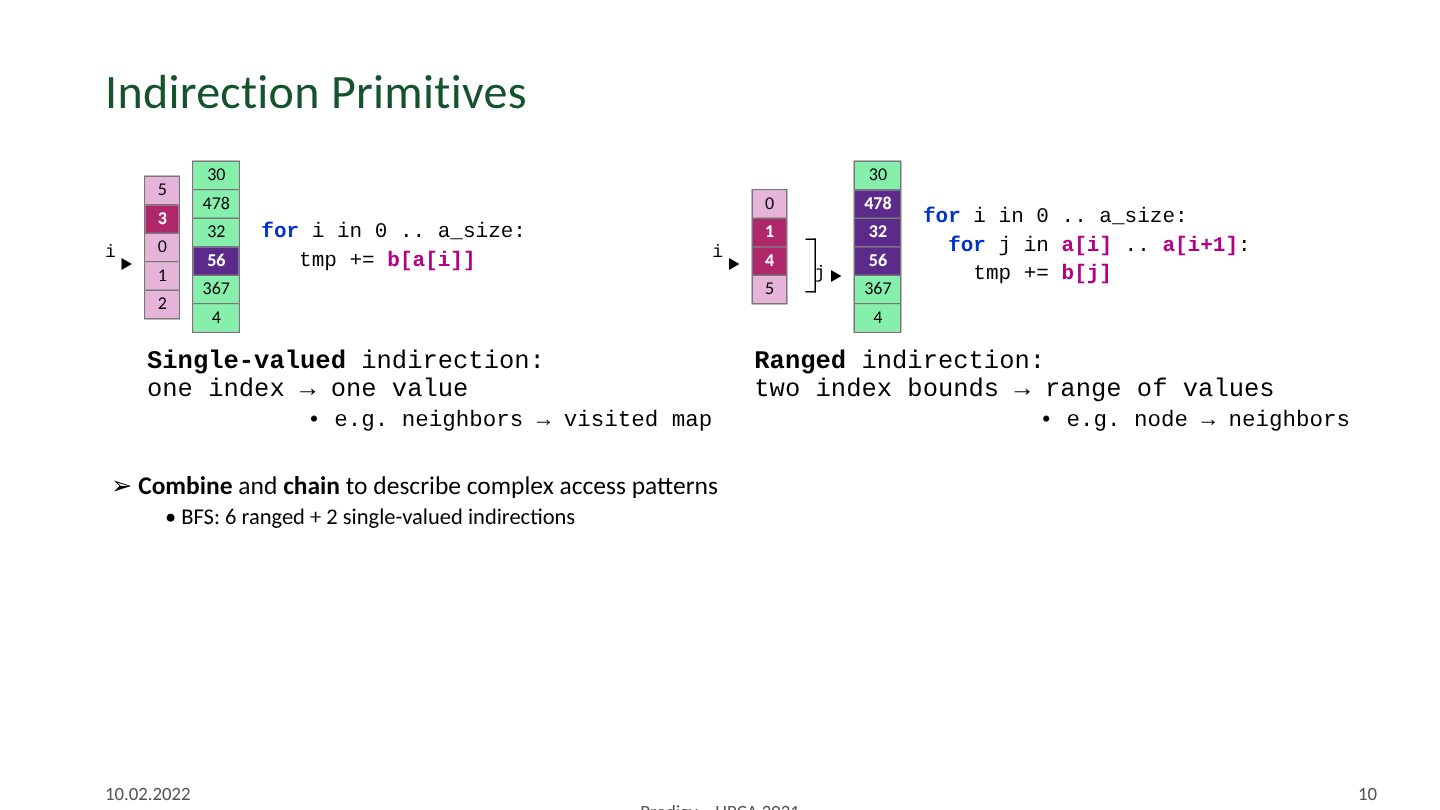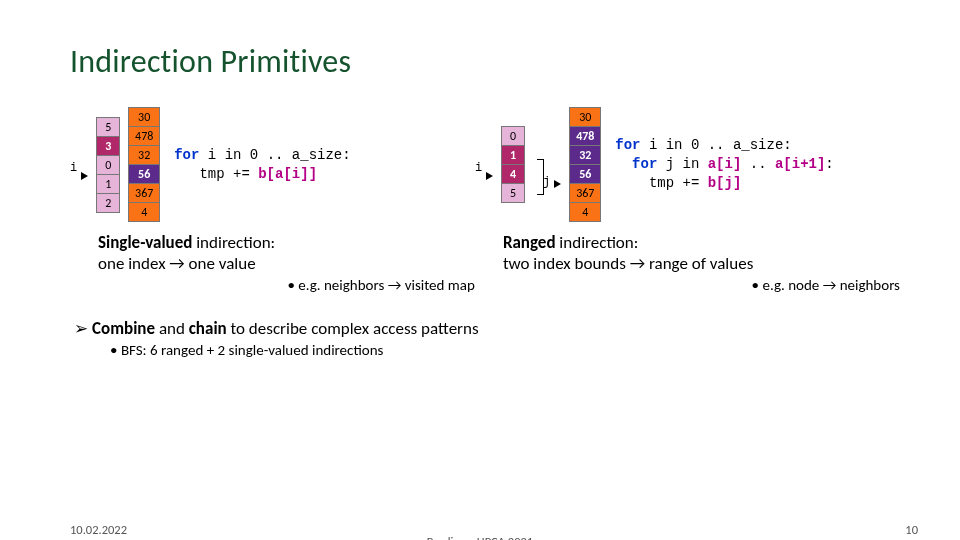--- a/index.html
+++ b/index.html
@@ -71,21 +71,21 @@
     line-height: 18px;
     font-size: 12px;
     text-align: center;
     border-bottom: 1px solid #777;
     font-family: Calibri, Arial, sans-serif;
   }
   .tbl .cell.noborder { border-bottom: none; }
   .tbl.wide .cell { width: 30px; }
   .pink .cell { background: #e6b3d9; }
   .pink .cell.hl { background: #b0286a; color: #fff; font-weight: 600; }
-  .purple .cell { background: #f97316; }
+  .purple .cell { background: #86efac; }
   .purple .cell.hl { background: #5b2a8a; color: #fff; font-weight: 600; }
   .arrow-r {
     width: 0; height: 0;
     border-top: 4px solid transparent;
     border-bottom: 4px solid transparent;
     border-left: 7px solid #000;
     align-self: flex-start;
     position: relative;
   }
   .arrow-wrap { display:flex; flex-direction:column; justify-content:flex-start; height: 100%; padding-top: 22px; }
@@ -109,20 +109,21 @@
     white-space: pre;
     margin-left: 6px;
   }
   .kw { color: #0033cc; font-weight: 600; }
   .ac { color: #b30086; font-weight: 600; }
 
   .desc {
     font-size: 17px;
     margin-top: 4px;
     padding-left: 28px;
+    font-family: Liberation Mono, monospace;
   }
   .desc .sub {
     font-size: 15px;
     padding-left: 22px;
     margin-top: 2px;
     text-align: right;
   }
   .desc .sub::before { content: "• "; }
 
   .combine {

